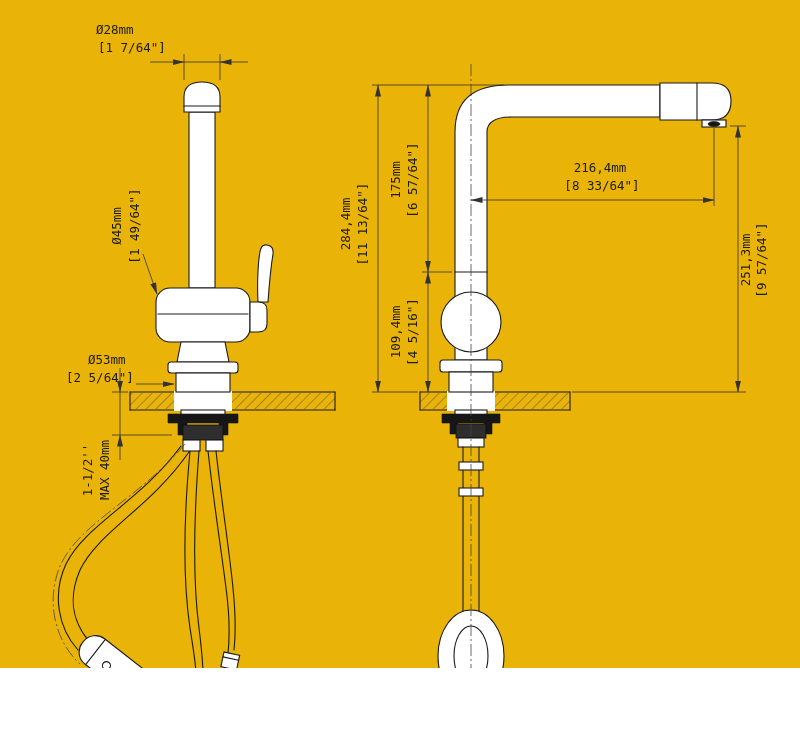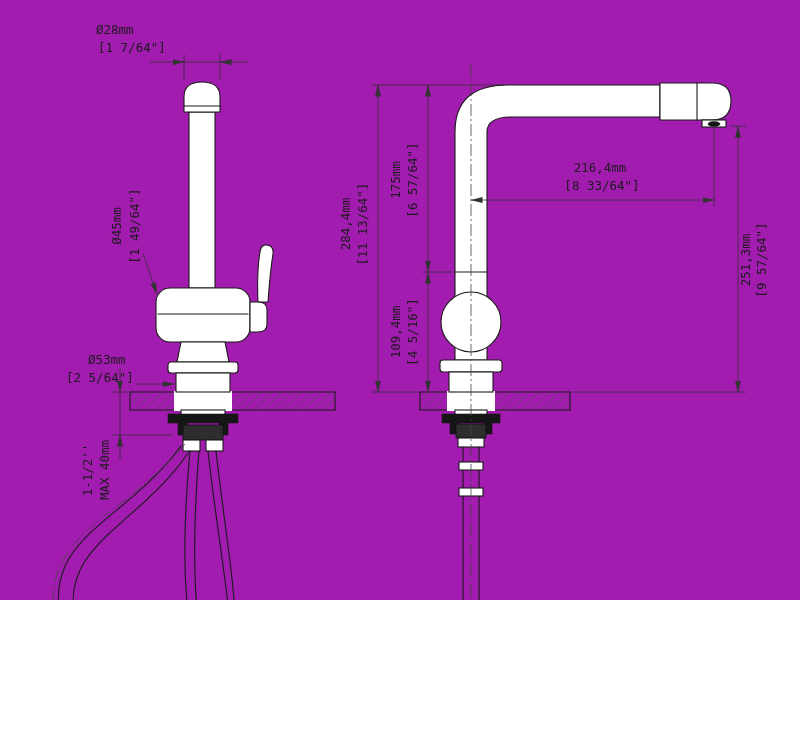--- a/index.html
+++ b/index.html
@@ -1,16 +1,16 @@
 <!DOCTYPE html>
 <html><head>
 <meta charset="utf-8">
 <style>
   html,body { margin:0; padding:0; background:#ffffff; }
-  .stage { position:relative; width:800px; height:600px; background:#a21caf; }
+  .stage { position:relative; width:800px; height:668px; background:#eab308; }
   svg { display:block; }
   .ln  { fill:none; stroke:#1a1a1a; stroke-width:1.1; stroke-linecap:round; }
   .lnf { fill:#ffffff; stroke:#1a1a1a; stroke-width:1.1; }
   .dk  { fill:#161616; stroke:#161616; stroke-width:0.6; }
   .dk2 { fill:#2e2e2e; stroke:#111111; stroke-width:0.8; }
   .dim { fill:none; stroke:#333333; stroke-width:0.8; }
   .cl  { fill:none; stroke:#444444; stroke-width:0.8; stroke-dasharray:12 3 2 3; }
   text.t { font-family:"DejaVu Sans Mono","Liberation Mono",monospace; font-size:12.5px; fill:#1c1c1c; }
   #arw path { fill:#333333; }
 </style>

